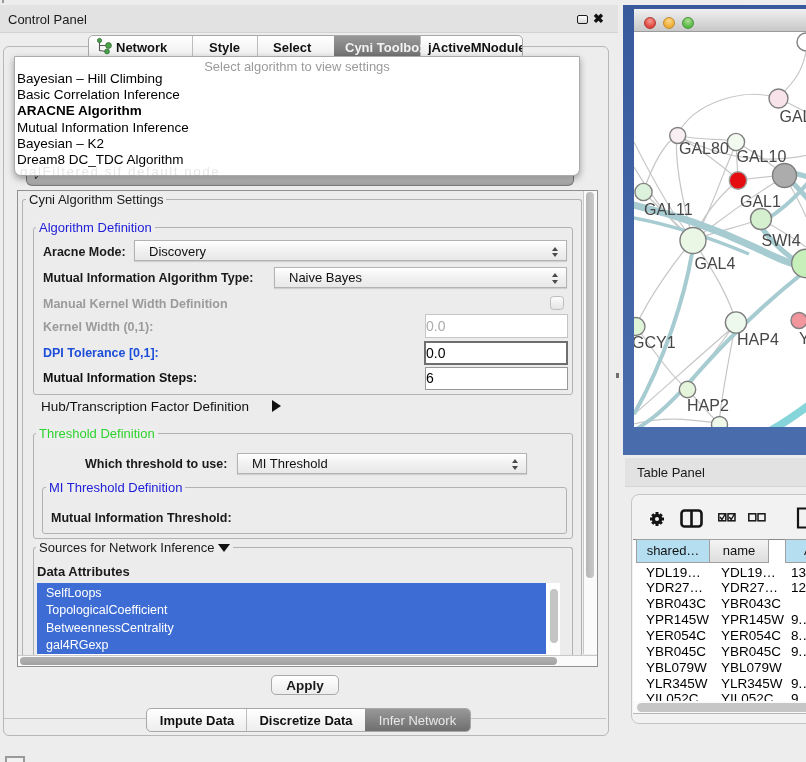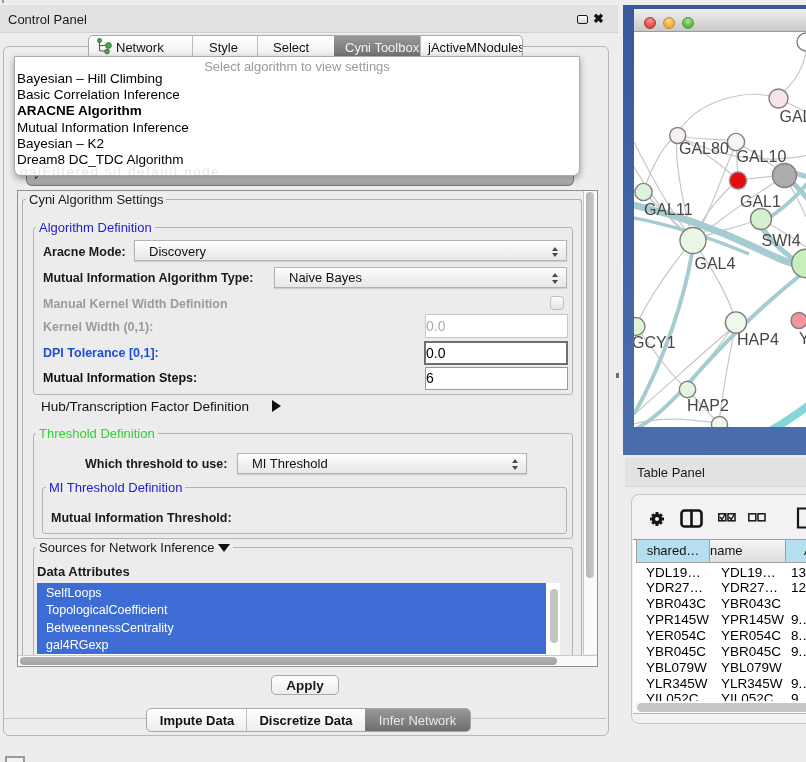--- a/index.html
+++ b/index.html
@@ -22,21 +22,21 @@
 <div id="root">
 
   <div class="abs" style="left:0;top:5px;width:618px;height:27px;background:#e2e2e2;border-bottom:1px solid #d2d2d2;"></div>
   <div class="abs" style="left:8px;top:12px;font-size:13px;color:#1a1a1a;">Control Panel</div>
   <div class="abs" style="left:577px;top:15px;width:9px;height:7px;border:1.5px solid #1c1c1c;border-radius:2px;background:linear-gradient(#fdfdfd,#d8d8d8);"></div>
   <div class="abs" style="left:593px;top:11px;font-size:13px;font-weight:bold;color:#111;">✖</div>
   <div class="abs" style="left:2px;top:0;width:2px;height:3px;background:#9a9a9a;"></div>
 
   <div class="abs" style="left:3px;top:46px;width:606px;height:690px;border:1px solid #b7b7b7;border-radius:6px;box-sizing:border-box;"></div>
 
-  <div class="abs" id="toptabs" style="left:88px;top:35px;width:433px;height:22px;border:1px solid #a8a8a8;border-radius:5px;background:linear-gradient(#ffffff,#ededed);overflow:hidden;">
+  <div class="abs" id="toptabs" style="left:88px;top:35px;width:433px;height:22px;border:1px solid #a8a8a8;border-radius:5px;background:linear-gradient(#ffffff,#ededed);overflow:hidden;font-weight:bold;">
     <div class="abs" style="left:103px;top:0;width:1px;height:22px;background:#bdbdbd;"></div>
     <div class="abs" style="left:168px;top:0;width:1px;height:22px;background:#bdbdbd;"></div>
     <div class="abs" style="left:245px;top:0;width:86px;height:22px;background:linear-gradient(#989898,#6f6f6f);"></div>
     <div class="abs" style="left:331px;top:0;width:1px;height:22px;background:#bdbdbd;"></div>
     <svg class="abs" style="left:8px;top:1px;" width="18" height="19" viewBox="0 0 18 19">
       <path d="M 2.5 4 L 2.5 13.5 L 9 14.5 M 2.5 8.5 L 10 8.5" fill="none" stroke="#5a5a5a" stroke-width="1.1"></path>
       <circle cx="2.5" cy="3.5" r="2.1" fill="#4ca04c" stroke="#2c6e2c" stroke-width="0.8"></circle>
       <circle cx="11.5" cy="8.5" r="2.9" fill="#4ca04c" stroke="#2c6e2c" stroke-width="0.8"></circle>
       <circle cx="10" cy="14.5" r="2.4" fill="#4ca04c" stroke="#2c6e2c" stroke-width="0.8"></circle>
     </svg>
@@ -258,21 +258,21 @@
     </svg>
     <svg class="abs" style="left:164px;top:12px;" width="20" height="22" viewBox="0 0 20 22">
       <path d="M 2 1.5 L 12 1.5 L 18 7.5 L 18 20.5 L 2 20.5 Z" fill="none" stroke="#141414" stroke-width="2.2"></path>
       <path d="M 12 1.5 L 12 7.5 L 18 7.5" fill="none" stroke="#141414" stroke-width="1.8"></path>
     </svg>
 
     <div class="abs" style="left:1px;top:44px;width:184px;height:174px;background:#fff;"></div>
     <div class="abs" style="left:1px;top:44px;width:184px;height:1px;background:#8a8a8a;"></div>
 
     <div class="abs" style="left:4px;top:44px;width:74px;height:24px;background:#b5dff0;border:1px solid #a0a0a0;box-sizing:border-box;text-align:center;font-size:13px;line-height:22px;color:#111;">shared…</div>
-    <div class="abs" style="left:77px;top:44px;width:77px;height:24px;background:linear-gradient(#f4f4f4,#dedede);border:1px solid #a0a0a0;box-sizing:border-box;font-size:13px;line-height:22px;color:#111;">name</div>
+    <div class="abs" style="left:77px;top:44px;width:60px;height:24px;background:linear-gradient(#f4f4f4,#dedede);border:1px solid #a0a0a0;box-sizing:border-box;text-align:center;font-size:13px;line-height:22px;color:#111;">name</div>
     <div class="abs" style="left:153px;top:44px;width:33px;height:24px;background:#b5dff0;border:1px solid #a0a0a0;box-sizing:border-box;text-align:left;padding-left:18px;font-size:13px;line-height:22px;color:#111;">A</div>
 
     <div class="abs" style="left:14px;top:69.5px;font-size:13.5px;color:#000;line-height:15.86px;">YDL19…<br>YDR27…<br>YBR043C<br>YPR145W<br>YER054C<br>YBR045C<br>YBL079W<br>YLR345W<br>YIL052C</div>
     <div class="abs" style="left:89px;top:69.5px;font-size:13.5px;color:#000;line-height:15.86px;">YDL19…<br>YDR27…<br>YBR043C<br>YPR145W<br>YER054C<br>YBR045C<br>YBL079W<br>YLR345W<br>YIL052C</div>
     <div class="abs" style="left:159px;top:69.5px;font-size:13.5px;color:#000;line-height:15.86px;">13…<br>12…<br>&nbsp;<br>9.…<br>8.…<br>9.…<br>&nbsp;<br>9.…<br>9…</div>
 
     <div class="abs" style="left:1px;top:206px;width:184px;height:12px;background:#fafafa;"></div>
     <div class="abs" style="left:5px;top:207.5px;width:180px;height:9px;background:#c6c6c6;border-radius:4.5px;"></div>
     <div class="abs" style="left:1px;top:218px;width:184px;height:1px;background:#b5b5b5;"></div>
   </div>

